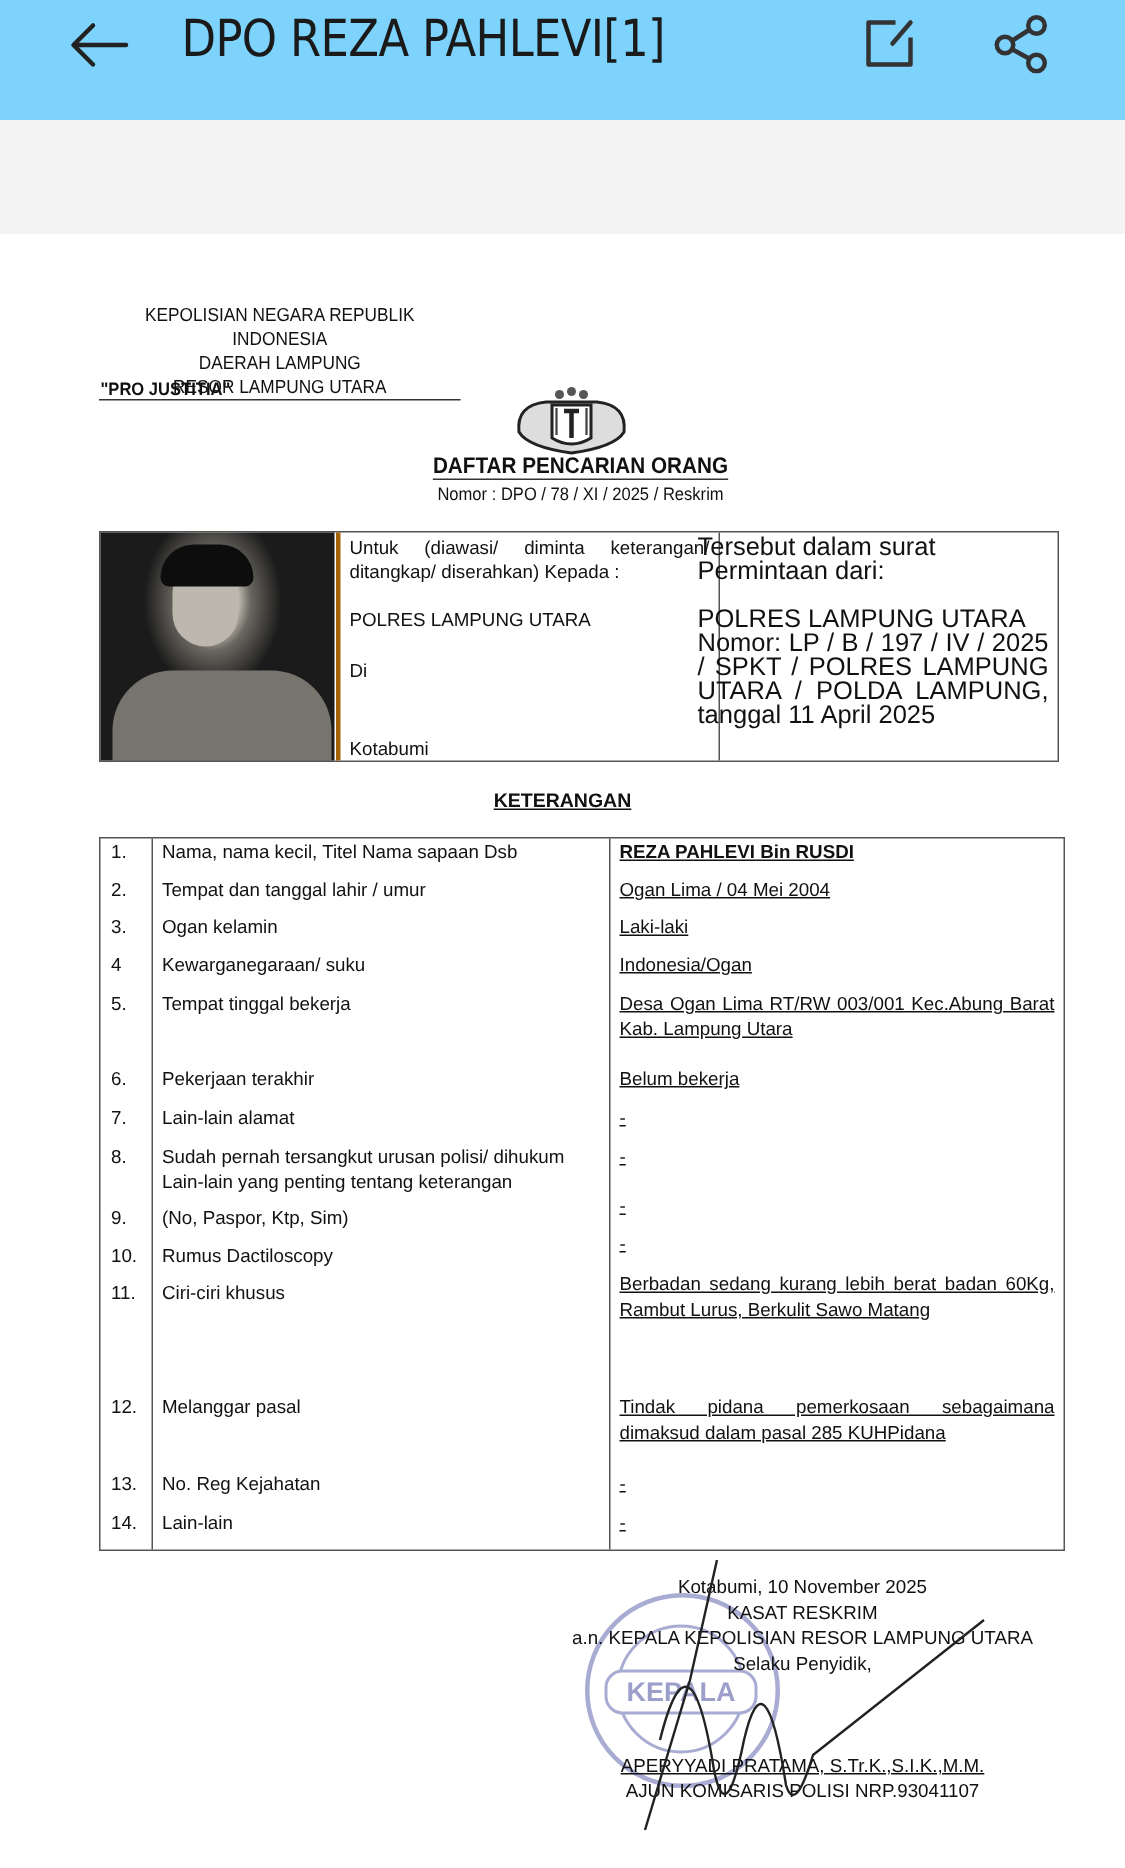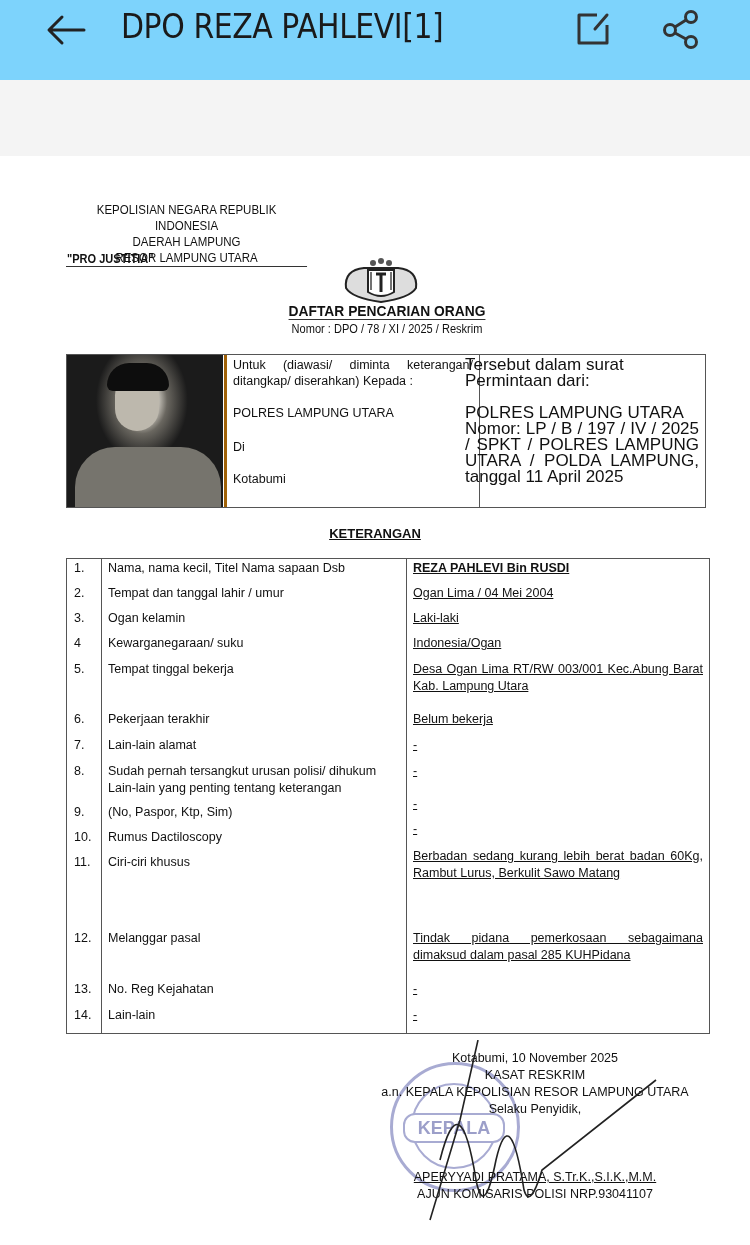--- a/index.html
+++ b/index.html
@@ -89,21 +89,21 @@
 <div class="box">
   <div class="photo">
     <div class="shirt"></div>
       <div class="face"></div>
       <div class="hair"></div>
   </div>
   <div class="mid">
     <div class="just">Untuk (diawasi/ diminta keterangan/ ditangkap/ diserahkan) Kepada :</div>
     <div style="margin-top:16px">POLRES LAMPUNG UTARA</div>
     <div style="margin-top:18px">Di</div>
-    <div style="margin-top:16px">Kotabumi</div>
+    <div style="margin-top:36px">Kotabumi</div>
   </div>
   <div class="right">
     <div>Tersebut dalam surat Permintaan dari:</div>
     <div style="margin-top:16px">POLRES LAMPUNG UTARA</div>
     <div class="just">Nomor: LP / B / 197 / IV / 2025 / SPKT / POLRES LAMPUNG UTARA / POLDA LAMPUNG, tanggal 11 April 2025</div>
   </div>
 </div>
 
 <div class="ket"><span>KETERANGAN</span></div>
 

